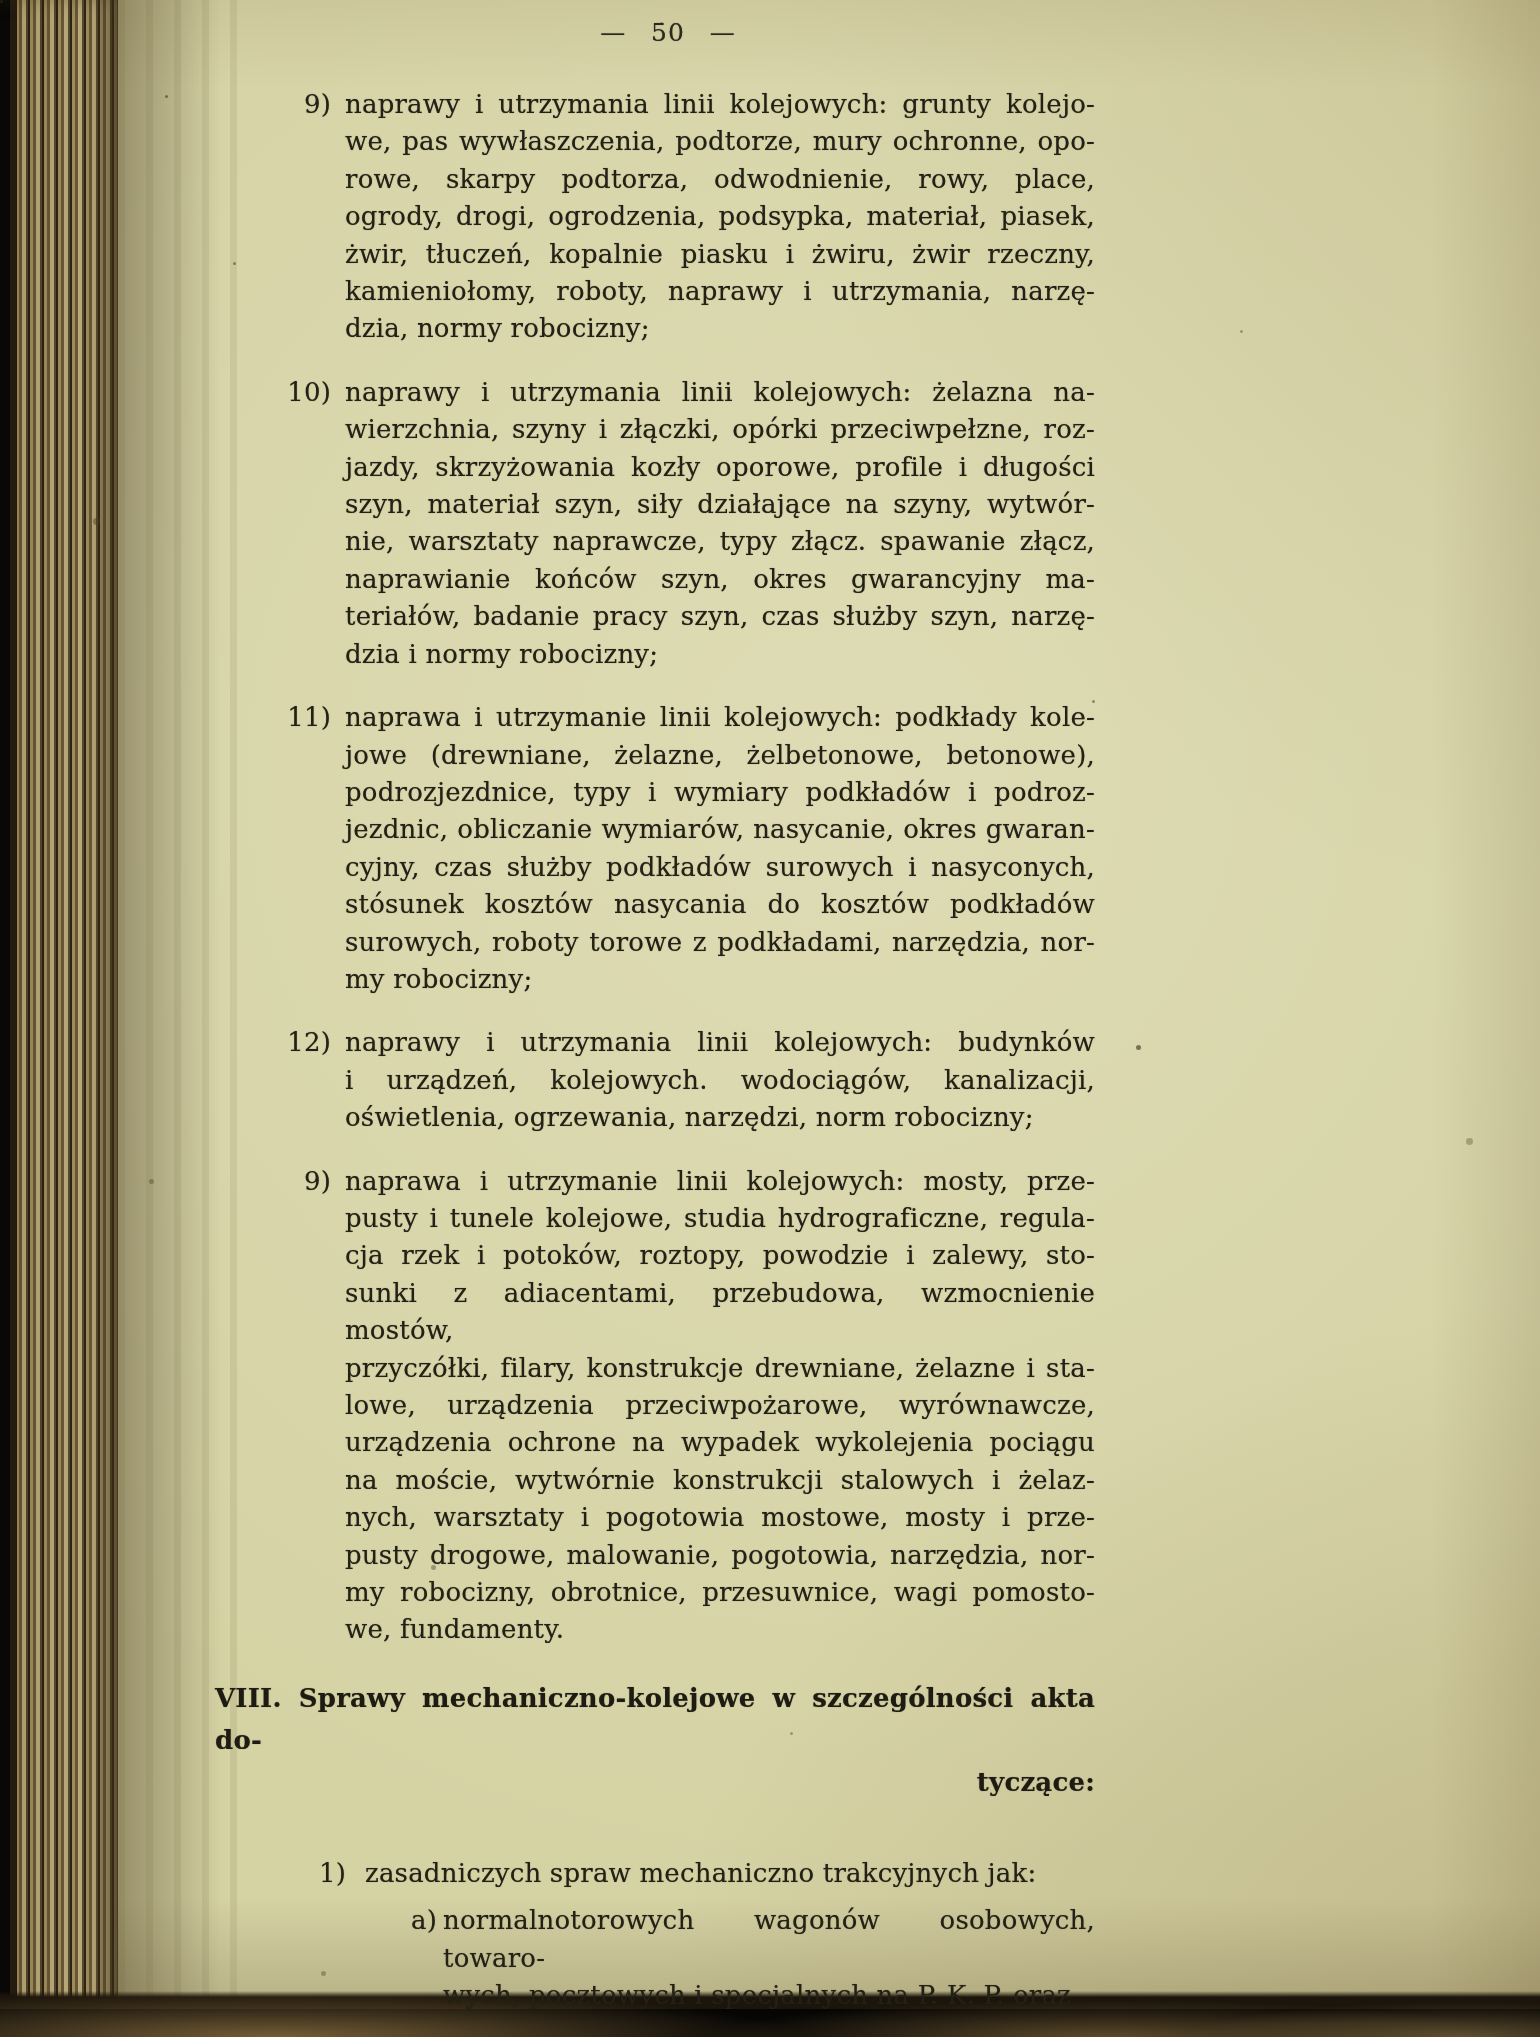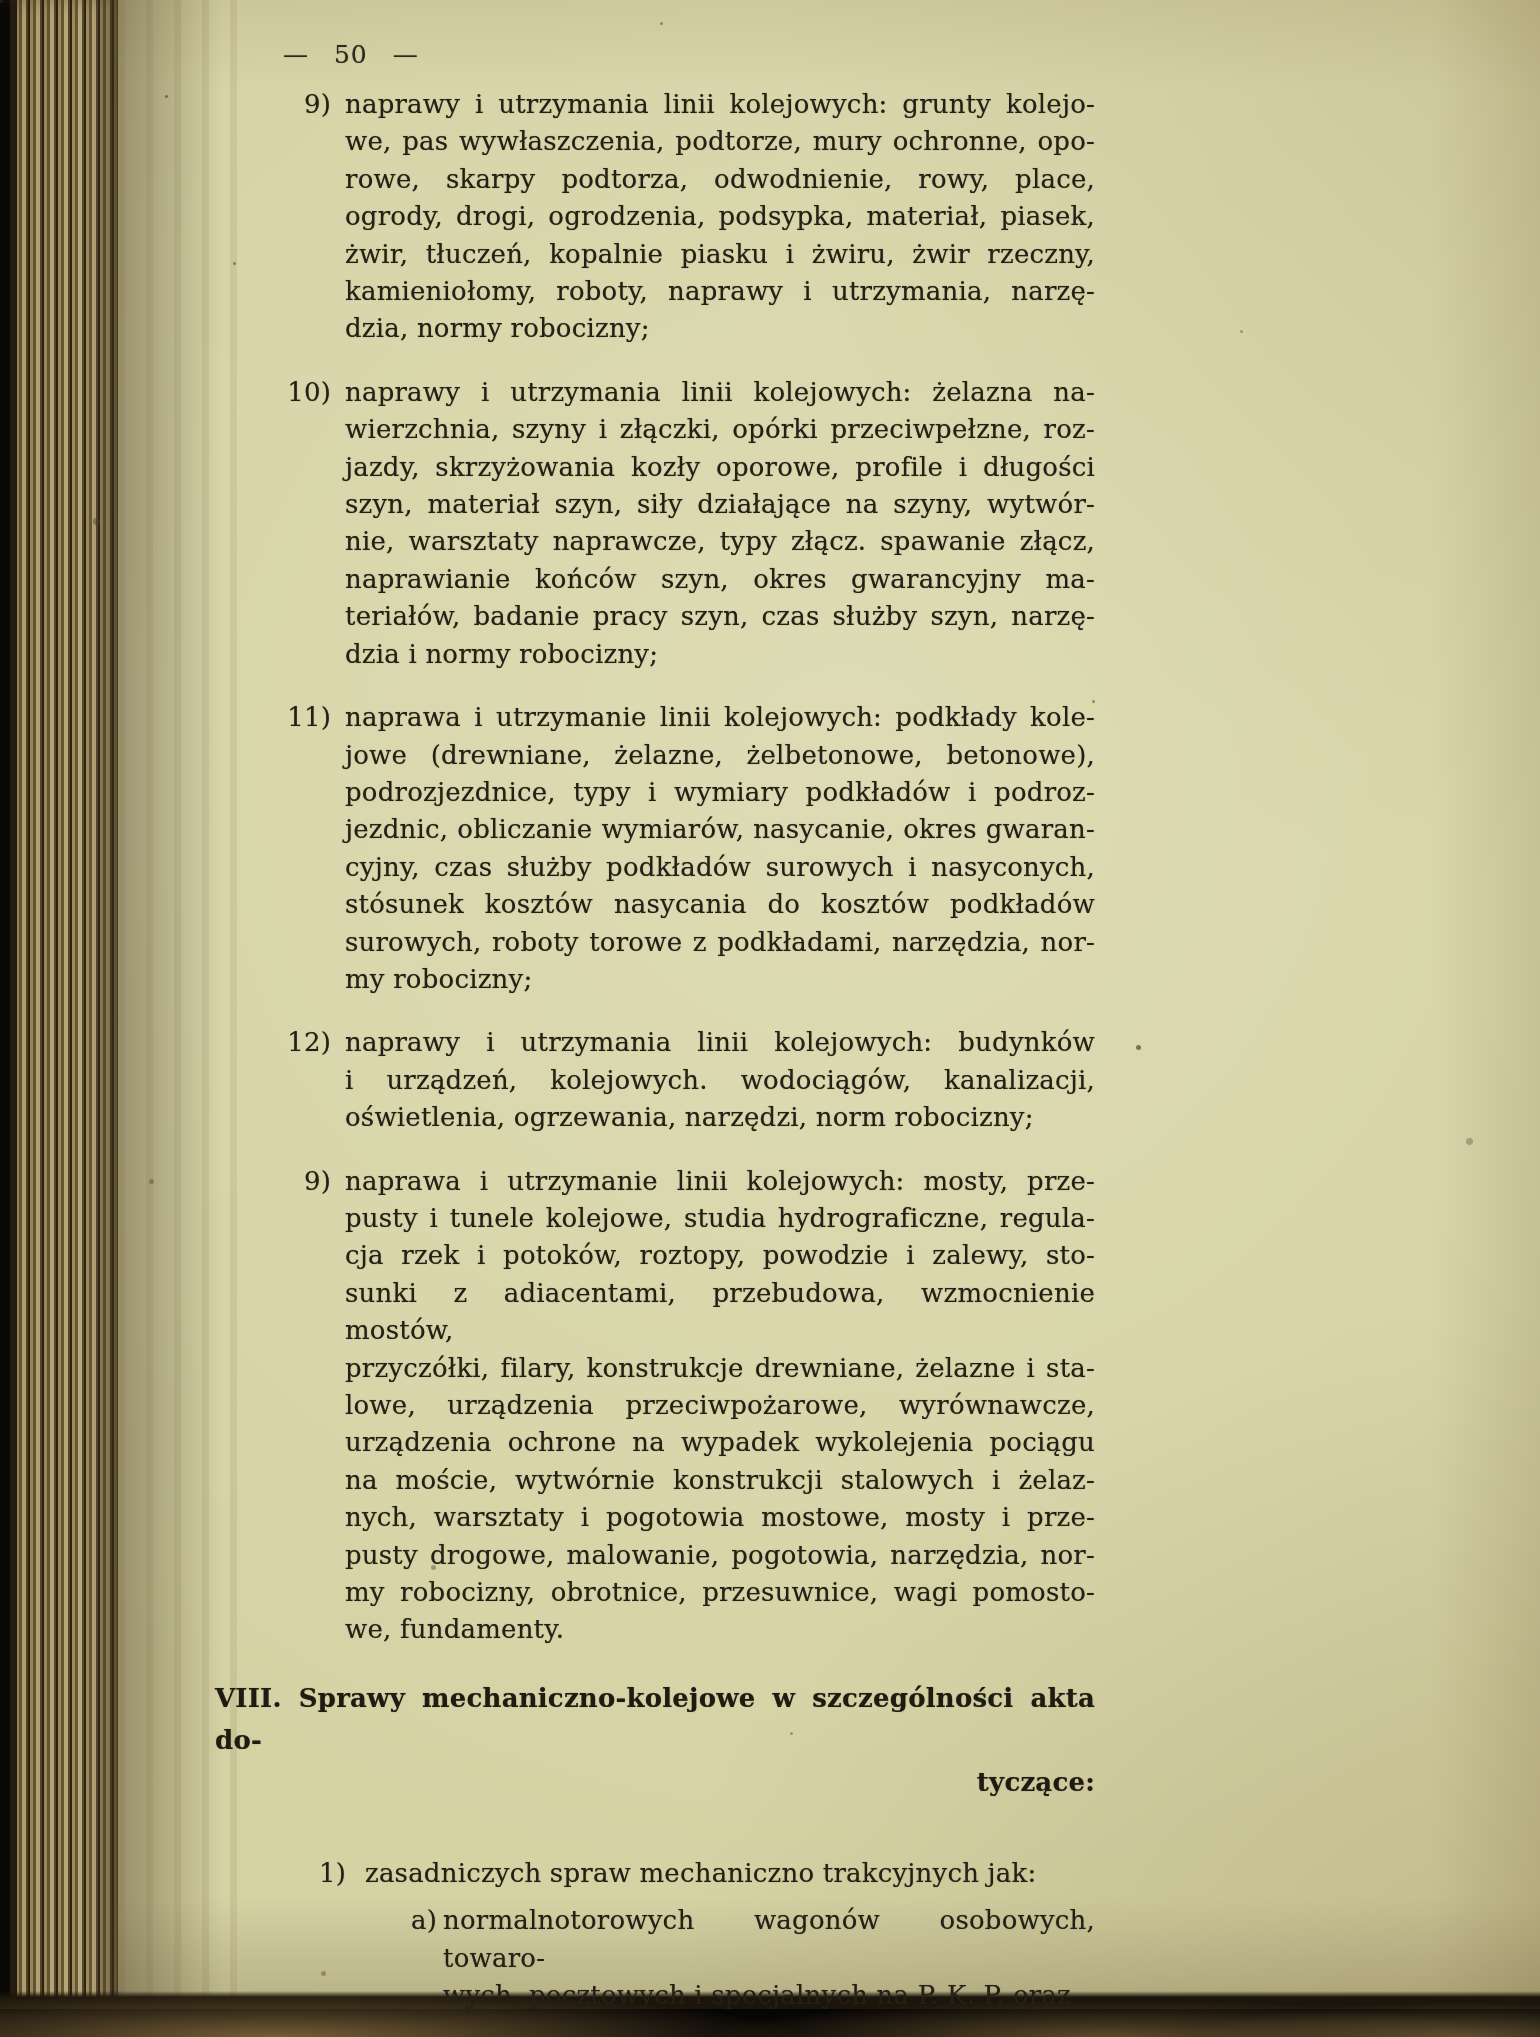--- a/index.html
+++ b/index.html
@@ -58,21 +58,21 @@
       1092px 700px 0 0 rgba(65,54,30,0.5),
       432px 1566px 0 1px rgba(65,54,30,0.4),
       1468px 1140px 0 2px rgba(85,70,42,0.35),
       150px 1180px 0 1px rgba(75,62,36,0.4),
       322px 1972px 0 1px rgba(95,78,46,0.45),
       1240px 330px 0 0 rgba(65,54,30,0.4),
       790px 1732px 0 0 rgba(65,54,30,0.4);
   }
   
   .pagenum{
-    position:absolute;top:40px;left:283px;width:770px;
+    position:absolute;top:18px;left:283px;width:770px;text-align:center;
     font-size:25px;color:#2c2a1e;letter-spacing:1px;word-spacing:16px;
     text-shadow:0 0 1px rgba(40,36,22,0.5);
   }
   .text-col{
     position:absolute;left:283px;top:86px;width:812px;
     color:#232116;font-size:26px;line-height:37.4px;letter-spacing:0.2px;
     text-shadow:0 0 1px rgba(35,33,22,0.5);
   }
   .item{position:relative;padding-left:62px;margin-bottom:26px;}
   .item .num{position:absolute;left:0;top:0;width:48px;text-align:right;}

